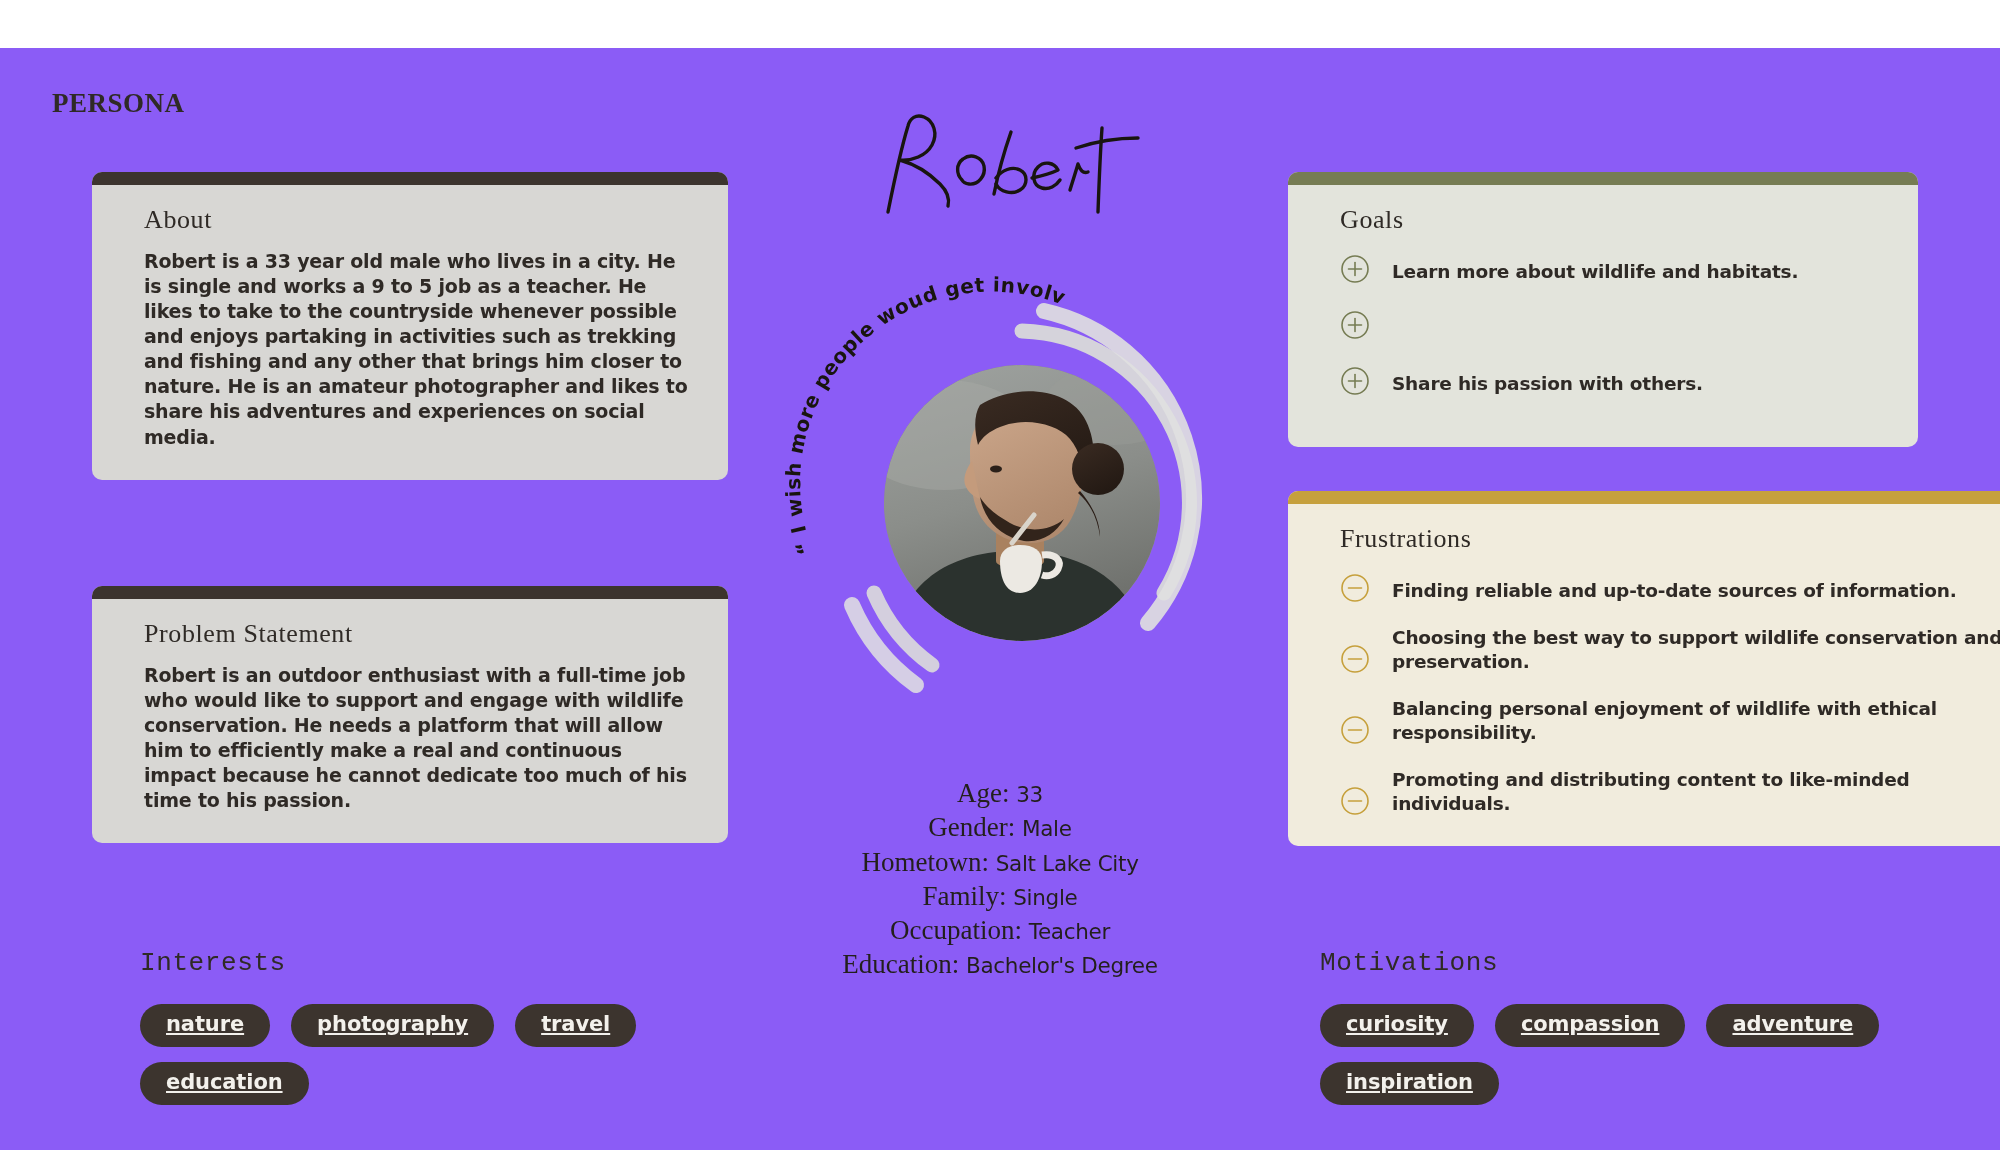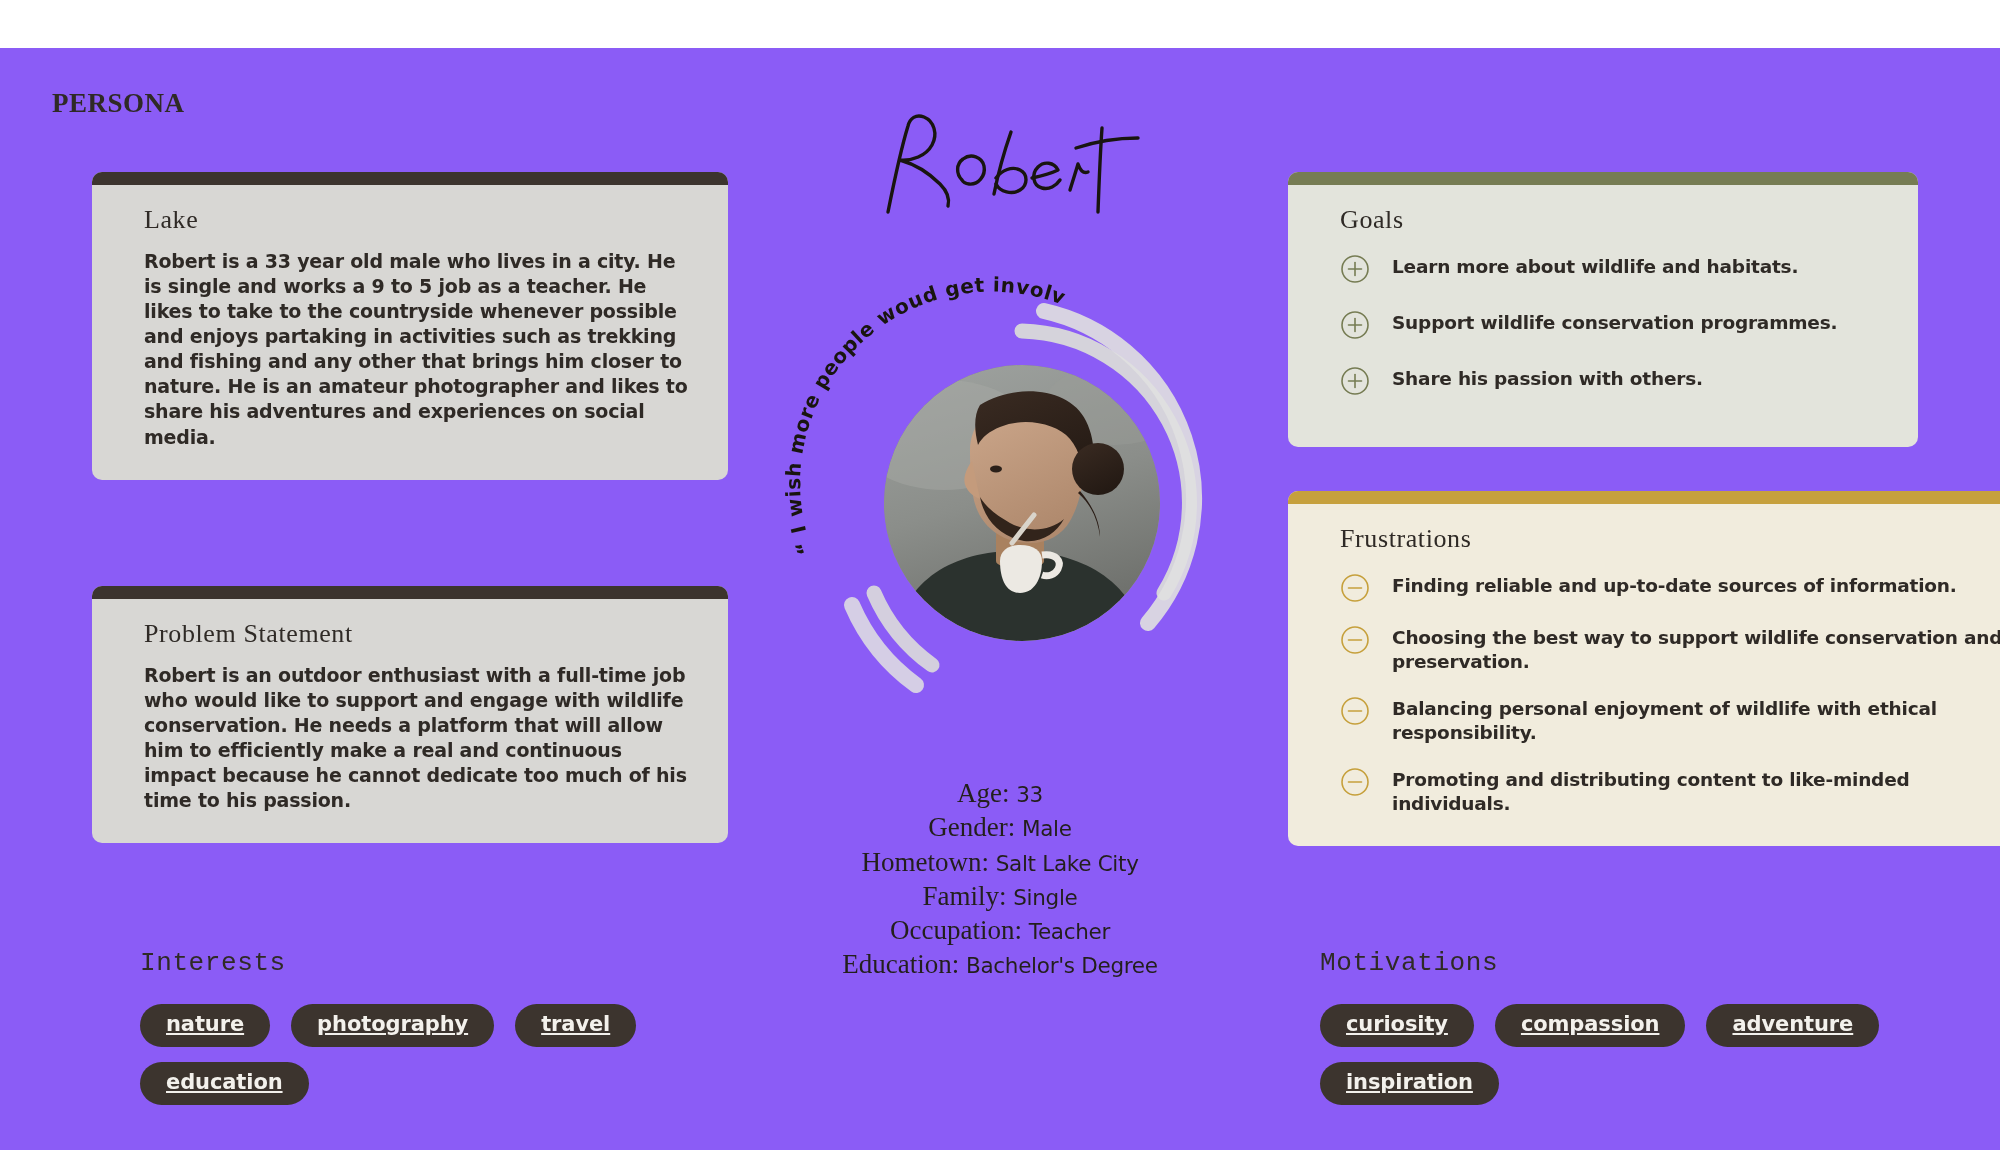--- a/index.html
+++ b/index.html
@@ -78,21 +78,21 @@
   #goals-card .card-bar { background: #767c53; }
 
   
   #frustrations-card { left: 1288px; top: 443px; width: 760px; background: #f1ecdd; }
   #frustrations-card .card-bar { background: #c6a03c; }
 
   
   .bullet-list { margin-top: 18px; }
   .bullet-row {
     display: flex;
-    align-items: flex-start;
+    align-items: flex-end;
     margin-bottom: 21px;
   }
   .bullet-row:last-child { margin-bottom: 4px; }
   .bullet-icon {
     flex: 0 0 auto;
     width: 30px;
     height: 30px;
     margin-right: 22px;
     margin-top: 1px;
   }
@@ -228,21 +228,21 @@
 </head>
 <body>
 
 <div class="page">
 
   <div class="doc-title">Persona</div>
 
   <div class="card" id="about-card">
     <div class="card-bar"></div>
     <div class="card-body">
-      <div class="card-heading">Lake</div>
+      <div class="card-heading">About</div>
       <div class="card-text">Robert  is a 33 year old male who  lives in a city. He  is single and works a 9  to 5 job as a teacher. He  likes to take to the countryside whenever possible and enjoys  partaking in activities such as  trekking and  fishing and any other that brings him  closer to nature. He  is an amateur photographer  and likes to share his adventures and experiences on  social media.</div>
     </div>
   </div>
 
   <div class="card" id="problem-card">
     <div class="card-bar"></div>
     <div class="card-body">
       <div class="card-heading">Problem Statement</div>
       <div class="card-text">Robert  is an outdoor  enthusiast with a full-time job who would like to support and engage with wildlife conservation. He  needs a platform that will allow him  to efficiently make  a real and continuous impact because he cannot dedicate too much  of his time to his passion.</div>
     </div>
@@ -264,21 +264,20 @@
             <span class="bullet-text">Learn more about wildlife and habitats.</span>
           </div>
           <div class="bullet-row">
             <span class="bullet-icon">
               <svg viewBox="0 0 30 30">
                 <circle cx="15" cy="15" r="13" fill="none" stroke="#767c53" stroke-width="1.6"></circle>
                 <line x1="8.5" y1="15" x2="21.5" y2="15" stroke="#767c53" stroke-width="1.6" stroke-linecap="round"></line>
                 <line x1="15" y1="8.5" x2="15" y2="21.5" stroke="#767c53" stroke-width="1.6" stroke-linecap="round"></line>
               </svg>
             </span>
-            <span class="bullet-text">Support wildlife conservation programmes.</span>
           </div>
           <div class="bullet-row">
             <span class="bullet-icon">
               <svg viewBox="0 0 30 30">
                 <circle cx="15" cy="15" r="13" fill="none" stroke="#767c53" stroke-width="1.6"></circle>
                 <line x1="8.5" y1="15" x2="21.5" y2="15" stroke="#767c53" stroke-width="1.6" stroke-linecap="round"></line>
                 <line x1="15" y1="8.5" x2="15" y2="21.5" stroke="#767c53" stroke-width="1.6" stroke-linecap="round"></line>
               </svg>
             </span>
             <span class="bullet-text">Share his passion with others.</span>

